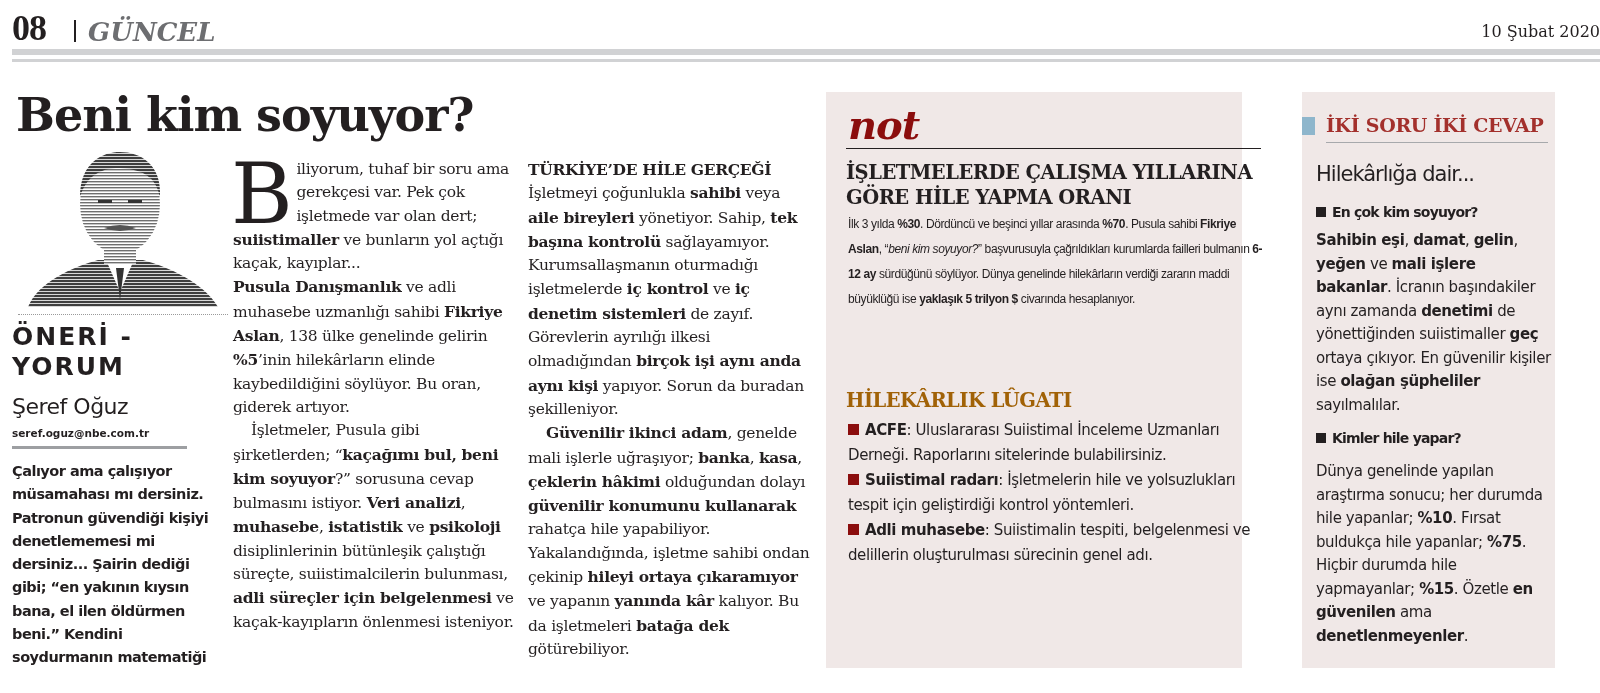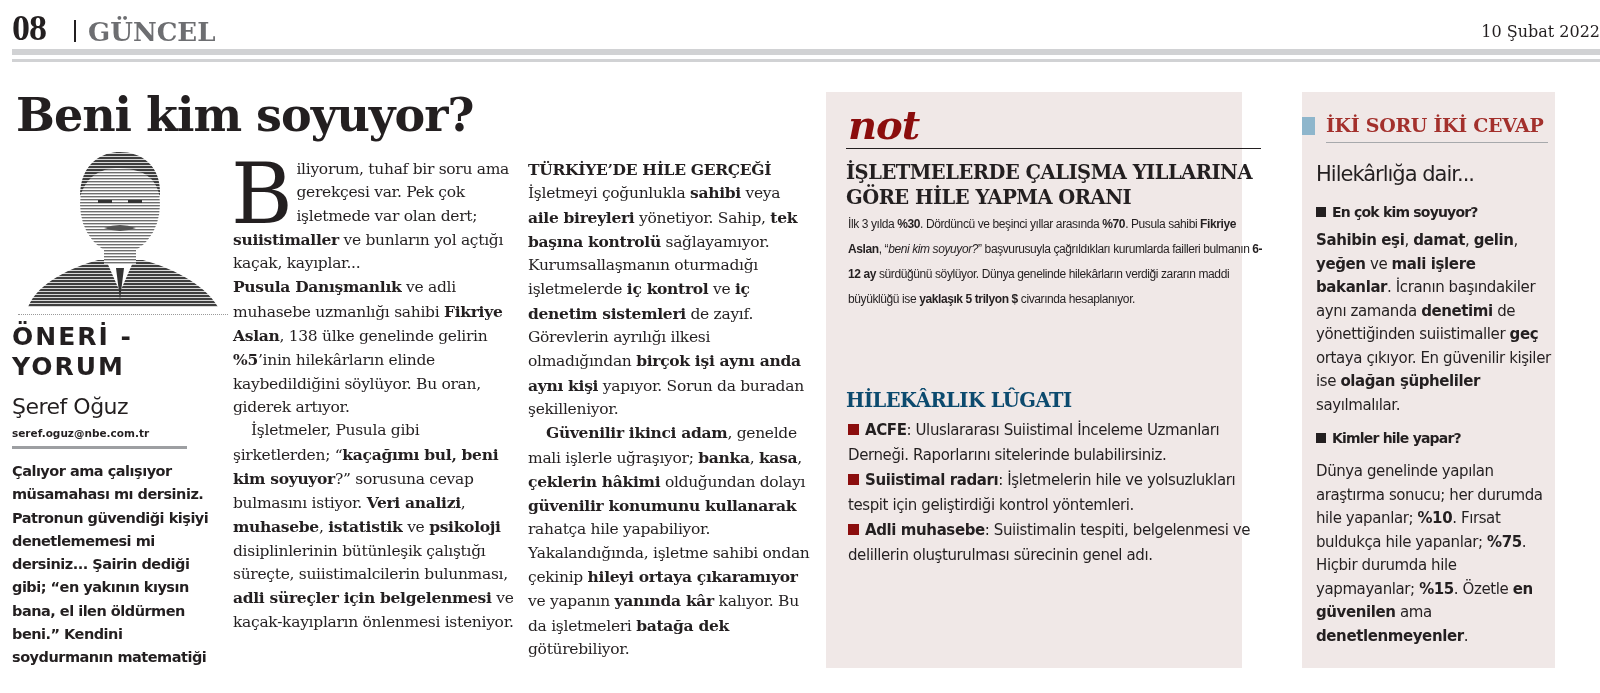--- a/index.html
+++ b/index.html
@@ -3,21 +3,21 @@
 <meta charset="utf-8">
 <style>
   * { box-sizing: border-box; margin: 0; padding: 0; }
   html, body { width: 1600px; height: 693px; background: #ffffff; overflow: hidden; }
   body { position: relative; color: #231f20; font-family: "DejaVu Serif", serif; }
 
   
   .hdr { position: absolute; left: 12px; top: 8px; width: 1588px; height: 40px; }
   .page-num { position: absolute; left: 0; top: 0; font-family: Liberation Serif, serif; font-weight: bold; font-size: 36px; letter-spacing: -1px; color: #231f20; line-height: 40px; }
   .hdr-sep { position: absolute; left: 62px; top: 12px; width: 2px; height: 22px; background: #231f20; }
-  .section { position: absolute; left: 76px; top: 6px; font-family: "DejaVu Serif", serif; font-weight: bold; font-size: 26px; color: #6d6e71; line-height: 36px; }
+  .section { position: absolute; left: 76px; top: 6px; font-family: "DejaVu Serif", serif; font-weight: bold; font-size: 26px; color: #6d6e71; line-height: 36px; font-style: italic; }
   .date { position: absolute; right: 0; top: 14px; font-family: "DejaVu Serif", serif; font-size: 16px; color: #231f20; line-height: 20px; white-space: nowrap; }
   .bar1 { position: absolute; left: 12px; top: 49px; width: 1588px; height: 6px; background: #d1d2d4; }
   .bar2 { position: absolute; left: 12px; top: 59px; width: 1588px; height: 3px; background: #d1d2d4; }
 
   .headline { position: absolute; left: 16px; top: 88px; font-family: "DejaVu Serif", serif; font-size: 46px; letter-spacing: -1px; color: #231f20; line-height: 54px; white-space: nowrap; }
 
   
   .portrait { position: absolute; left: 18px; top: 142px; width: 205px; height: 165px; }
   .portrait-line { position: absolute; left: 18px; top: 314px; width: 210px; border-top: 1px dotted #9a9a9a; }
   .column-name { position: absolute; left: 12px; top: 322px; font-family: "DejaVu Sans", sans-serif; font-weight: bold; font-size: 25px; letter-spacing: 2px; line-height: 30px; color: #231f20; }
@@ -34,21 +34,21 @@
   .dropcap { float: left; font-family: "DejaVu Serif", serif; font-size: 84px; line-height: 64px; margin: 4px 4px -4px -2px; color: #231f20; }
   .indent { display: inline-block; width: 18px; }
   .subhead { font-weight: bold; }
 
   
   .notbox { position: absolute; left: 826px; top: 92px; width: 416px; height: 576px; background: #f0e8e7; }
   .not-logo { position: absolute; left: 22px; top: 10px; font-family: "DejaVu Serif", serif; font-weight: bold; font-style: italic; font-size: 40px; color: #8b0d0d; letter-spacing: -1px; line-height: 46px; }
   .not-rule { position: absolute; left: 20px; top: 56px; width: 415px; height: 1px; background: #231f20; }
   .not-title { position: absolute; left: 20px; top: 68px; width: 420px; font-family: "DejaVu Serif", serif; font-weight: bold; font-size: 19.5px; line-height: 25px; color: #231f20; letter-spacing: -0.5px; }
   .not-text { position: absolute; left: 22px; top: 120px; width: 420px; font-family: Liberation Sans, sans-serif; font-size: 12px; line-height: 25px; letter-spacing: -0.4px; color: #231f20; }
-  .lugat-title { position: absolute; left: 20px; top: 296px; font-family: "DejaVu Serif", serif; font-weight: bold; font-size: 19.5px; line-height: 26px; color: #0c4a6e; letter-spacing: -0.5px; }
+  .lugat-title { position: absolute; left: 20px; top: 296px; font-family: "DejaVu Serif", serif; font-weight: bold; font-size: 19.5px; line-height: 26px; color: #a16207; letter-spacing: -0.5px; }
   .lugat { position: absolute; left: 22px; top: 326px; width: 420px; font-family: "DejaVu Sans", sans-serif; font-size: 15px; line-height: 25px; letter-spacing: -0.4px; color: #231f20; }
   .sq-red { display: inline-block; width: 11px; height: 11px; background: #8b0d0d; margin-right: 6px; vertical-align: 0px; }
 
   
   .qbox { position: absolute; left: 1302px; top: 92px; width: 253px; height: 576px; background: #f0e8e7; }
   .q-marker { position: absolute; left: 0; top: 25px; width: 13px; height: 18px; background: #8eb6cc; }
   .q-title { position: absolute; left: 24px; top: 20px; font-family: "DejaVu Serif", serif; font-weight: bold; font-size: 19px; line-height: 26px; color: #a3302c; letter-spacing: -0.3px; white-space: nowrap; }
   .q-rule { position: absolute; left: 24px; top: 50px; width: 222px; height: 1px; background: #a7a9ac; }
   .q-head { position: absolute; left: 14px; top: 68px; font-family: "DejaVu Sans", sans-serif; font-size: 21px; line-height: 28px; color: #231f20; letter-spacing: -1px; white-space: nowrap; }
   .q-item { position: absolute; left: 14px; font-family: "DejaVu Sans", sans-serif; font-weight: bold; font-size: 14px; line-height: 20px; letter-spacing: -0.8px; color: #231f20; white-space: nowrap; }
@@ -59,21 +59,21 @@
   .a1 { top: 137px; }
   .a2 { top: 368px; }
 </style>
 </head>
 <body>
 
 <div class="hdr">
   <span class="page-num">08</span>
   <span class="hdr-sep"></span>
   <span class="section">GÜNCEL</span>
-  <span class="date">10 Şubat 2022</span>
+  <span class="date">10 Şubat 2020</span>
 </div>
 <div class="bar1"></div>
 <div class="bar2"></div>
 
 <h1 class="headline">Beni kim soyuyor?</h1>
 
 <div class="portrait">
   <svg width="205" height="165" viewBox="0 0 205 165">
     <defs>
       <pattern id="eng" width="4" height="3" patternUnits="userSpaceOnUse">

